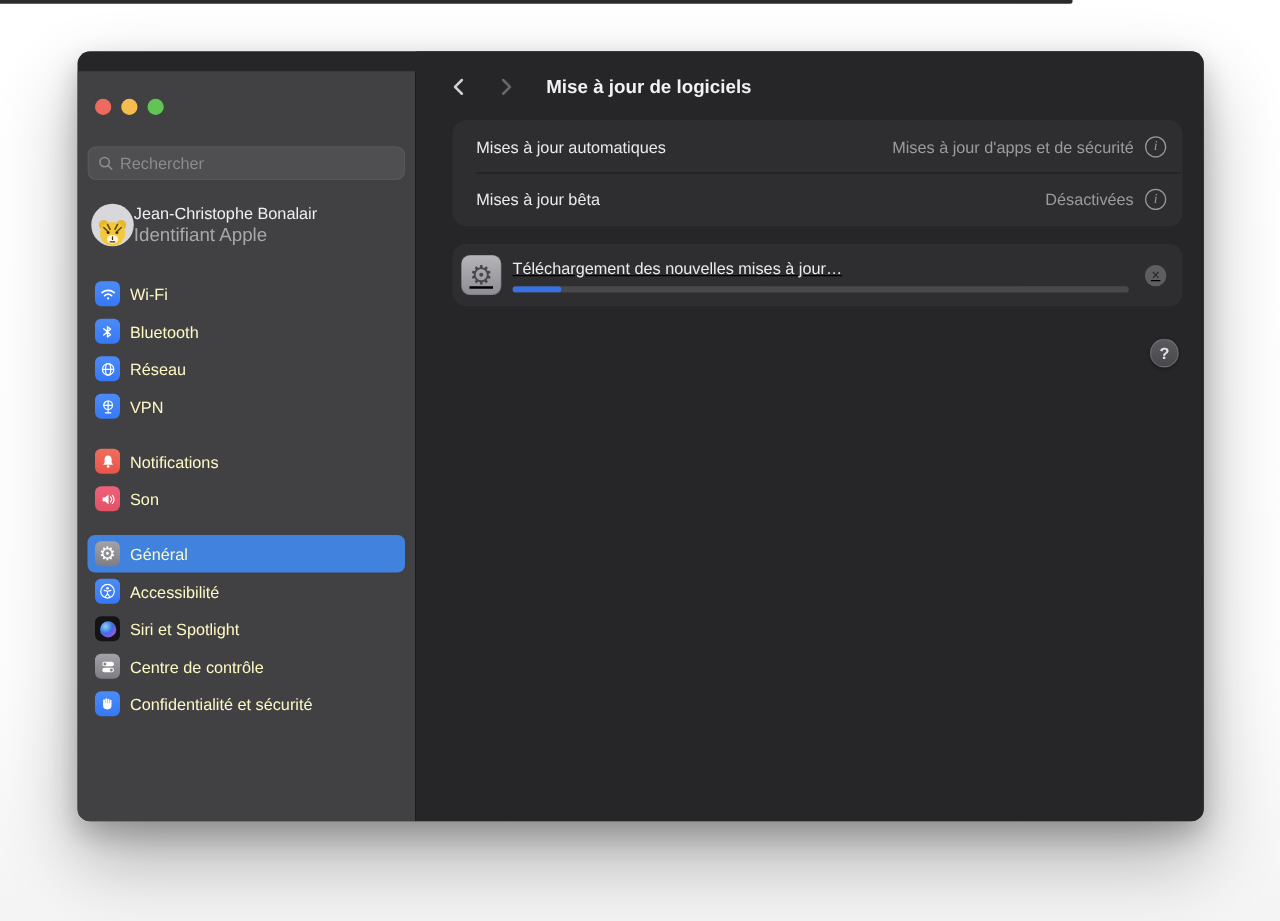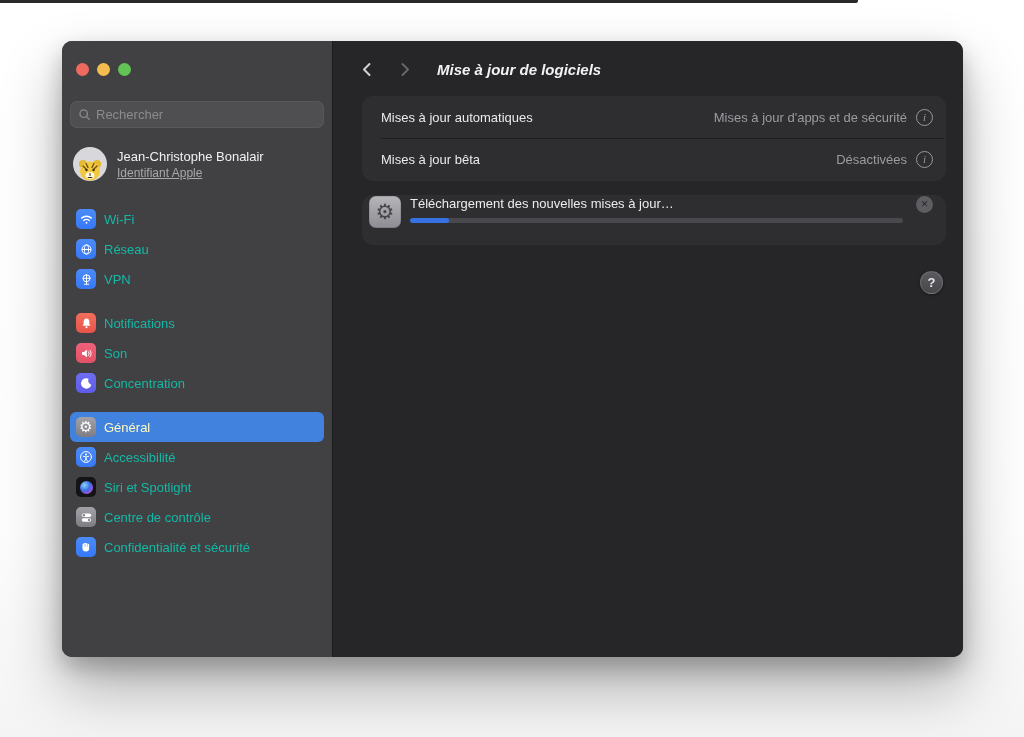--- a/index.html
+++ b/index.html
@@ -15,93 +15,93 @@
   .window {
     position:absolute; left:62px; top:41px; width:901px; height:616px;
     border-radius:10px; overflow:hidden; display:flex;
     box-shadow:0 30px 60px rgba(0,0,0,.30), 0 10px 22px rgba(0,0,0,.22);
     background:var(--main-bg,#262628);
   }
 
   
   .sidebar {
     width:271px; flex:0 0 271px; background:var(--sidebar-bg,#414143);
-    border-right:1px solid #1c1c1e; padding:0 8px; display:flex; flex-direction:column;
+    border-right:1px solid #1c1c1e; padding:0 8px; display:flex; flex-direction:column;margin-top:16px;
   }
   .traffic { margin:22px 0 0 6px; display:flex; gap:8px; }
   .dot { width:13px; height:13px; border-radius:50%; display:inline-block; }
   .dot.red{ background:#ee6a5f; } .dot.yellow{ background:#f5bd4f; } .dot.green{ background:#61c455; }
 
   .search {
     margin-top:25px; height:27px; border-radius:7px;
     background:rgba(255,255,255,.075); border:1px solid rgba(255,255,255,.06);
     display:flex; align-items:center; padding:0 7px; gap:5px;
   }
   .search svg { flex:0 0 auto; }
   .search input {
     background:transparent; border:none; outline:none; width:100%;
     font:13px "Liberation Sans","DejaVu Sans",sans-serif; color:#e8e8ea;
   }
   .search input::placeholder { color:#8b8b90; }
 
-  .profile { margin-top:19px; display:flex; align-items:center; gap:10px; padding-left:3px; }
+  .profile { margin-top:19px; display:flex; align-items:center; gap:0; padding-left:3px; }
   .avatar {
     width:34px; height:34px; border-radius:50%; background:#d8d8dc;
     display:flex; align-items:flex-end; justify-content:center; overflow:hidden;
   }
   .p-name { font-size:13px; color:#f0f0f2; }
-  .p-sub  { font-size:12px; color:#a7a7ac; margin-top:2px;text-decoration:underline; }
+  .p-sub  { font-size:15px; color:#a7a7ac; margin-top:2px; }
 
   nav { margin-top:23px; display:flex; flex-direction:column; }
   .group { display:flex; flex-direction:column; margin-bottom:14px; }
   .item {
     height:30px; border-radius:6px; display:flex; align-items:center;
     gap:8px; padding:0 6px; cursor:default;
   }
-  .item .lbl { font-size:13px; color:#14b8a6; white-space:nowrap; }
+  .item .lbl { font-size:13px; color:#fef9c3; white-space:nowrap; }
   .item.selected { background:var(--accent,#4282df); }
   .item.selected .lbl { color:#fef9c3; }
   .ic {
     width:20px; height:20px; border-radius:5px; flex:0 0 auto;
     display:flex; align-items:center; justify-content:center; color:#fff;
   }
   .ic-blue  { background:linear-gradient(180deg,#4b8bf8,var(--icon-blue,#3678f6)); }
   .ic-red   { background:linear-gradient(180deg,#f06e5c,var(--icon-red,#e8544a)); }
   .ic-rose  { background:linear-gradient(180deg,#ef617a,var(--icon-rose,#e25265)); }
   .ic-indigo{ background:linear-gradient(180deg,#6f6df2,var(--icon-indigo,#5e5ce6)); }
   .ic-gray  { background:linear-gradient(180deg,#a2a2a8,#7d7d83); }
   .ic-black { background:#141416; }
   .gear-glyph::before { content:"⚙"; font-family:"DejaVu Sans",sans-serif; font-size:15px; line-height:1; color:#fff; }
   .siri-orb { width:13px; height:13px; border-radius:50%;
     background:radial-gradient(circle at 34% 32%, #8fd2f5 0%, #3a6ee8 45%, #b44fd6 78%, #3c1f60 100%); }
 
   
   .main { flex:1 1 auto; background:var(--main-bg,#262628); position:relative; display:flex; flex-direction:column; }
   .m-header { height:56px; display:flex; align-items:center; padding-left:20px; gap:13px; flex:0 0 auto; }
   .nav-btn { width:26px; height:24px; display:flex; align-items:center; justify-content:center; border-radius:5px; }
-  .m-title { font-size:15px; font-weight:700; color:#f2f2f4; margin-left:6px;font-style:italic; }
+  .m-title { font-size:15px; font-weight:700; color:#f2f2f4; margin-left:6px; }
 
   .scroll { flex:1 1 auto; padding:0 18px 16px 30px; position:relative; }
   .card {
     background:var(--card-bg,#2e2e30); border-radius:10px;
     box-shadow:0 0 0 1px rgba(255,255,255,.045);
   }
   .s-row { height:41px; display:flex; align-items:center; padding:0 12px 0 18px; }
   .s-row .lbl { font-size:13px; color:#eaeaec; }
   .s-row .val { margin-left:auto; font-size:13px; color:#9b9ba1; }
   .sep { height:1px; background:rgba(0,0,0,.32); margin-left:18px; }
 
   .info-icon {
     width:17px; height:17px; border-radius:50%; border:1.4px solid #98989d;
     margin-left:9px; flex:0 0 auto; display:flex; align-items:center; justify-content:center;
   }
   .info-icon::before { content:"i"; font-family:"Liberation Serif","DejaVu Serif",serif;
     font-style:italic; font-size:11px; line-height:1; color:#98989d; }
 
-  .dl-card { margin-top:16px; height:48px; display:flex; padding:0 12px 0 6px; gap:9px; }
+  .dl-card { margin-top:16px; height:48px; display:flex; align-items:center; padding:0 12px 0 6px; gap:9px;text-decoration:underline; }
   .app-tile {
     width:32px; height:32px; border-radius:7px; flex:0 0 auto;
     background:linear-gradient(180deg,#b5b5ba 0%,#8d8d93 100%);
     display:flex; align-items:center; justify-content:center;
     box-shadow:inset 0 0 0 .5px rgba(0,0,0,.2);
   }
   .app-tile::before { content:"⚙"; font-family:"DejaVu Sans",sans-serif; font-size:21px; line-height:1; color:#46464b; }
   .dl-col { flex:1 1 auto; display:flex; flex-direction:column; gap:7px; margin-right:4px; }
   .dl-title { font-size:13px; color:#ececef; }
   .bar { height:5px; border-radius:2.5px; background:#49494d; overflow:hidden; }
@@ -173,20 +173,28 @@
             <svg width="13" height="13" viewBox="0 0 16 16" fill="none" stroke="#fff" stroke-width="1.7" stroke-linecap="round">
                 <path d="M2 6.3a9.2 9.2 0 0 1 12 0"></path>
                 <path d="M4.6 9.2a5.4 5.4 0 0 1 6.8 0"></path>
                 <circle cx="8" cy="12" r="1.1" fill="#fff" stroke="none"></circle>
               </svg>
           </span>
           <span class="lbl">Wi-Fi</span>
         </div>
         <div class="item">
           <span class="ic ic-blue">
+            <svg width="12" height="13" viewBox="0 0 16 16" fill="none" stroke="#fff" stroke-width="1.5" stroke-linejoin="round" stroke-linecap="round">
+                <path d="M4 4.6 L11.2 10.9 L8 13.4 V2.6 L11.2 5.1 L4 11.4"></path>
+              </svg>
+          </span>
+          <span class="lbl">Bluetooth</span>
+        </div>
+        <div class="item">
+          <span class="ic ic-blue">
             <svg width="13" height="13" viewBox="0 0 16 16" fill="none" stroke="#fff" stroke-width="1.2">
                 <circle cx="8" cy="8" r="5.6"></circle>
                 <path d="M2.4 8h11.2"></path>
                 <ellipse cx="8" cy="8" rx="2.6" ry="5.6"></ellipse>
               </svg>
           </span>
           <span class="lbl">Réseau</span>
         </div>
         <div class="item">
           <span class="ic ic-blue">
@@ -211,28 +219,20 @@
           <span class="lbl">Notifications</span>
         </div>
         <div class="item">
           <span class="ic ic-rose">
             <svg width="13" height="13" viewBox="0 0 16 16">
                 <path d="M2.6 6.1h2.3L8.4 3.2v9.6L4.9 9.9H2.6z" fill="#fff"></path>
                 <path d="M10.3 5.6a3.4 3.4 0 0 1 0 4.8M12.2 4a5.8 5.8 0 0 1 0 8" fill="none" stroke="#fff" stroke-width="1.2" stroke-linecap="round"></path>
               </svg>
           </span>
           <span class="lbl">Son</span>
-        </div>
-        <div class="item">
-          <span class="ic ic-indigo">
-            <svg width="13" height="13" viewBox="0 0 16 16">
-                <path d="M10.6 2.2A6.4 6.4 0 1 0 13.9 9.4 5.2 5.2 0 0 1 10.6 2.2z" fill="#fff"></path>
-              </svg>
-          </span>
-          <span class="lbl">Concentration</span>
         </div>
       </div>
 
       <div class="group">
         <div class="item selected">
           <span class="ic ic-gray gear-glyph"></span>
           <span class="lbl">Général</span>
         </div>
         <div class="item">
           <span class="ic ic-blue">

